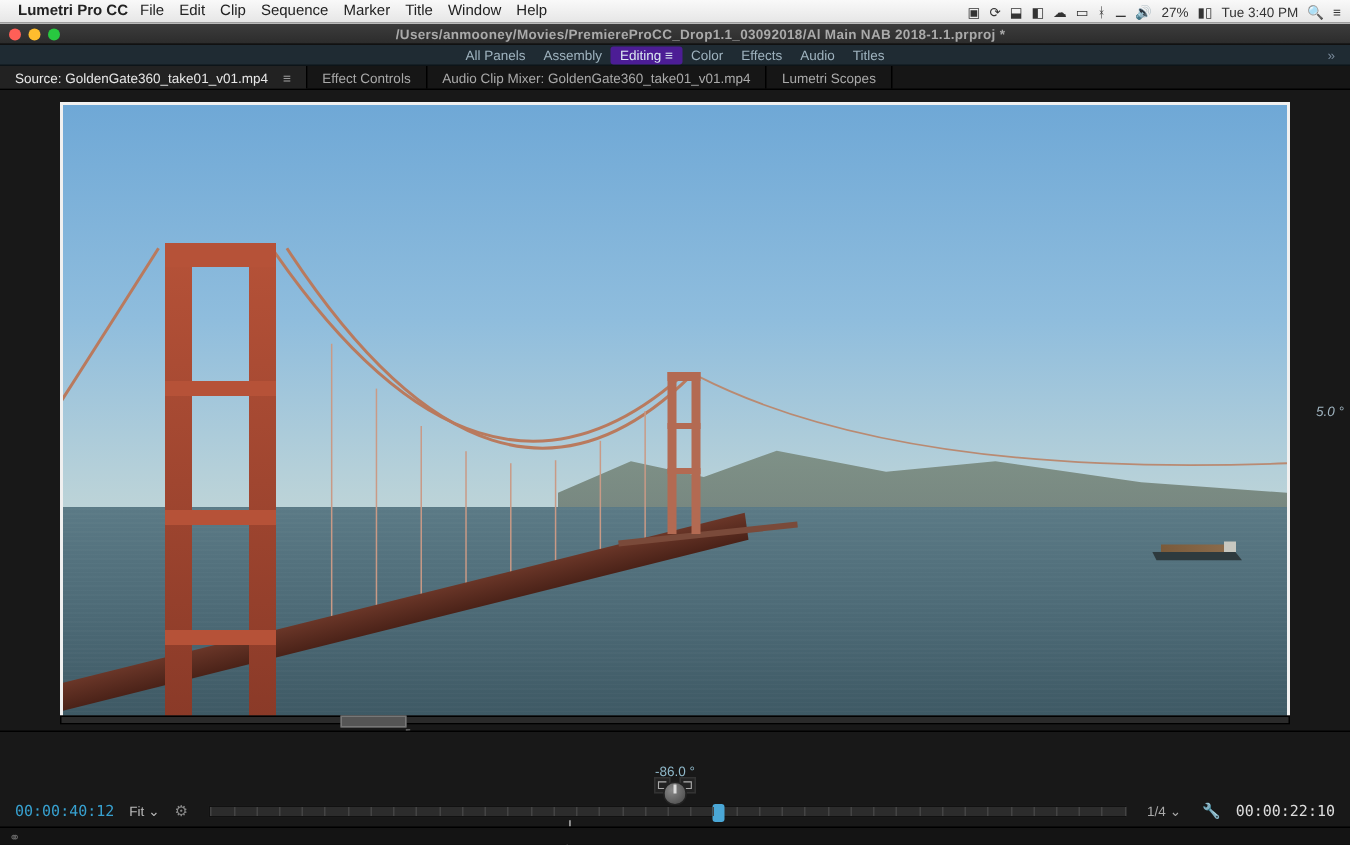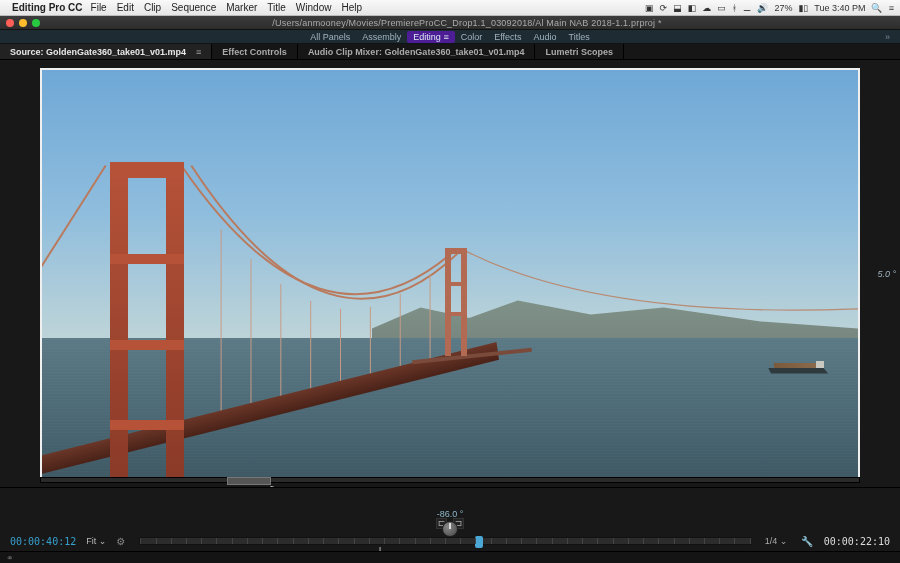--- a/index.html
+++ b/index.html
@@ -6,33 +6,33 @@
   body { width:900px; height:563px; background:#1a1a1a; overflow:hidden; color:#ccc; font-size:10px; }
   
   .mac-menubar { height:16px; background:linear-gradient(#f9f9f9,#e6e6e6); display:flex; align-items:center; padding:0 6px; color:#222; font-size:10px; border-bottom:1px solid #bbb;}
   .mac-menubar .apple { font-size:11px; margin-right:6px;}
   .mac-menubar .app-name { font-weight:600; margin-right:8px;}
   .mac-menubar .m-item { margin-right:10px; }
   .mac-menubar .spacer { flex:1; }
   .mac-menubar .status-icons { display:flex; align-items:center; gap:6px; font-size:9px; color:#333;}
   .mac-menubar .status-icons span { display:inline-block;}
   
-  .window-titlebar { height:14px; background:linear-gradient(#3c3c3c,#2c2c2c); display:flex; align-items:center; padding:0 6px; border-bottom:1px solid #111;}
+  .window-titlebar { height:14px; background:linear-gradient(#3c3c3c,#2c2c2c); display:flex; align-items:center; padding:0 6px; border-bottom:1px solid #111;font-weight:bold;}
   .traffic { display:flex; gap:5px; }
   .traffic div { width:8px; height:8px; border-radius:50%; }
   .t-red{background:#ff5f57;} .t-yel{background:#ffbd2e;} .t-grn{background:#28c840;}
   .window-title { flex:1; text-align:center; color:#aaa; font-size:9px; letter-spacing:.2px;}
   
   .workspace-bar { height:14px; background:#1f2b33; display:flex; align-items:center; justify-content:center; font-size:9px; color:#9fb3bf; border-bottom:1px solid #0d1418;}
   .workspace-bar .ws { padding:1px 6px; border-radius:2px;}
   .workspace-bar .ws.active { background:#4c1d95; color:#dbe9f2;}
   .workspace-bar .ws-right { position:absolute; right:10px; color:#789;}
   
   .panel-tabs { height:16px; background:#161616; display:flex; align-items:center; gap:0; font-size:9px; color:#aaa; border-bottom:1px solid #000;}
-  .panel-tabs .tab { padding:2px 10px; border-right:1px solid #000; height:100%; display:flex; align-items:center;font-weight:bold;}
+  .panel-tabs .tab { padding:2px 10px; border-right:1px solid #000; height:100%; display:flex; align-items:center;}
   .panel-tabs .tab.active { background:#222; color:#e8e8e8;}
   .panel-tabs .tab .menu-caret{ margin-left:10px; opacity:.6;}
   
   .main { position:relative; height:calc(563px - 16px - 14px - 14px - 16px - 76px); background:#181818; display:flex; align-items:center; justify-content:center;}
   .viewer-frame { position:relative; width:820px; height:412px; border:2px solid #f0f0f0; background:#000; overflow:hidden;}
   .vr-readout { position:absolute; right:4px; top:50%; transform:translateY(-50%); color:#9fb3bf; font-size:9px;font-style:italic;}
   
   .sky { position:absolute; inset:0; background:linear-gradient(#6fa8d6 0%, #8fbddd 35%, #b5d0d9 60%, #c9d9d6 75%);}
   .mountains { position:absolute; left:330px; right:0; top:210px; height:70px; background:linear-gradient(#6d7a60,#4e5a4f); clip-path:polygon(0 70%,10% 40%,20% 55%,30% 30%,45% 50%,60% 40%,80% 60%,100% 70%,100% 100%,0 100%); opacity:.65;}
   .water { position:absolute; left:0; right:0; top:268px; bottom:0; background:linear-gradient(#5b7a86 0%, #4a6773 60%, #3e5964 100%);}
@@ -86,21 +86,21 @@
   .transport-row .tbtn{width:12px;text-align:center;}
   .transport-row .plus{position:absolute;right:8px;color:#aaa;}
   
   .footer{position:absolute;left:0;right:0;bottom:0;height:12px;background:#141414;border-top:1px solid #000;display:flex;align-items:center;padding:0 6px;color:#666;font-size:9px;}
 </style>
 </head>
 <body>
 
 <div class="mac-menubar">
   <span class="apple"></span>
-  <span class="app-name">Editing Pro CC</span>
+  <span class="app-name">Lumetri Pro CC</span>
   <span class="m-item">File</span>
   <span class="m-item">Edit</span>
   <span class="m-item">Clip</span>
   <span class="m-item">Sequence</span>
   <span class="m-item">Marker</span>
   <span class="m-item">Title</span>
   <span class="m-item">Window</span>
   <span class="m-item">Help</span>
   <span class="spacer"></span>
   <div class="status-icons">

